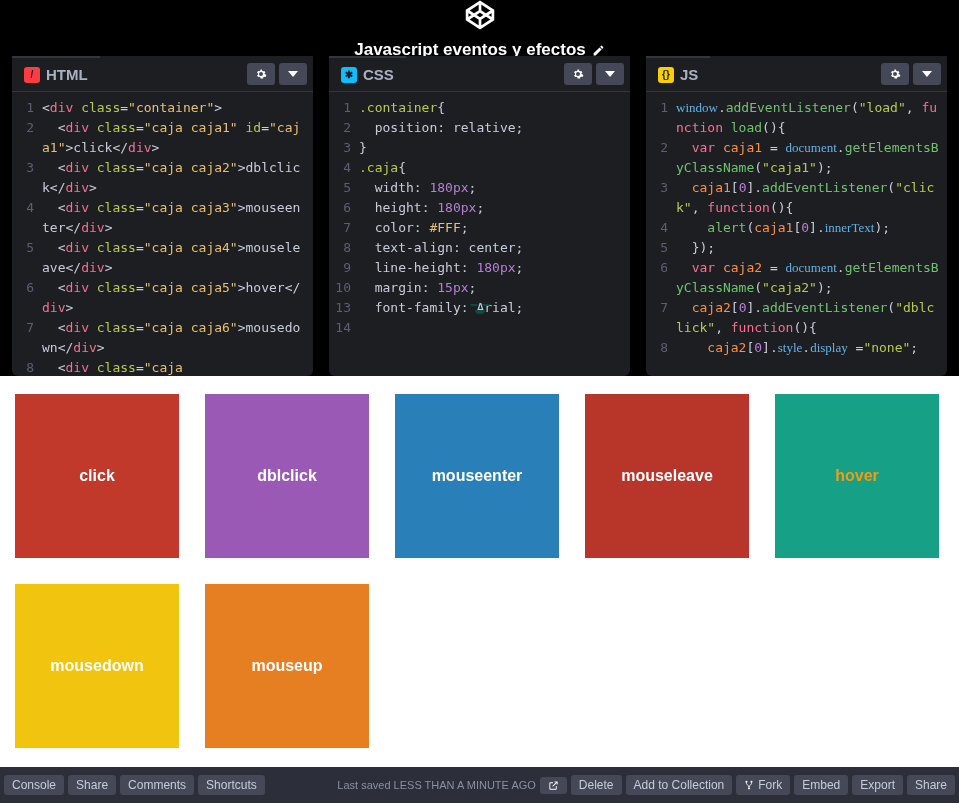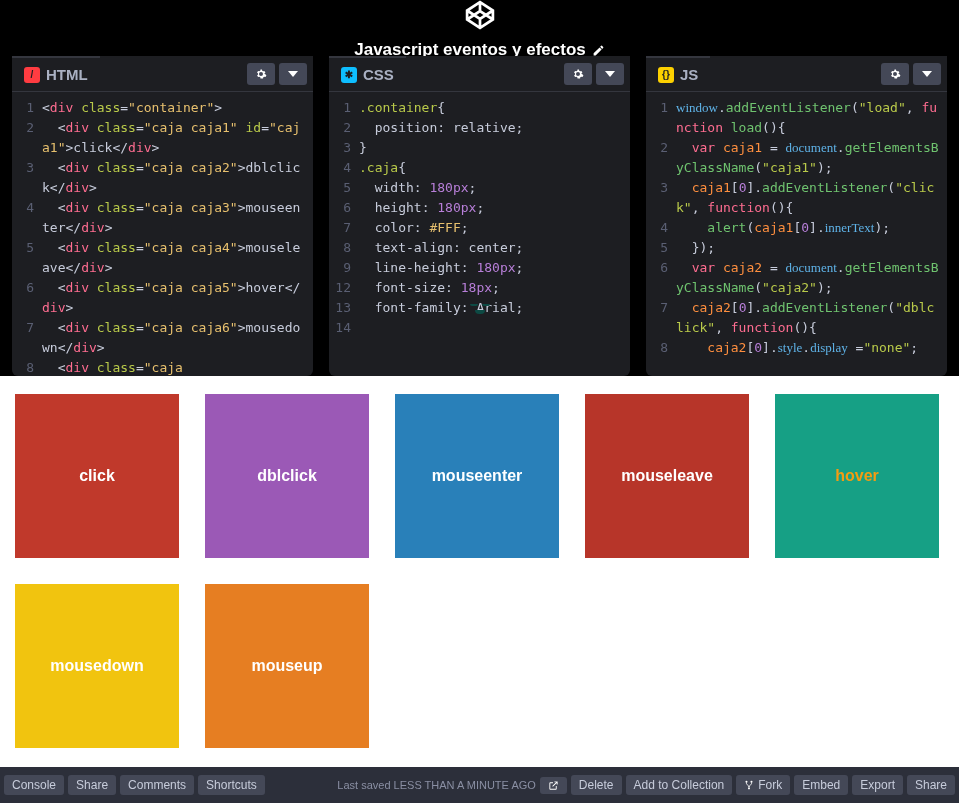--- a/index.html
+++ b/index.html
@@ -236,22 +236,22 @@
         </div>
         <div class="code-line">
           <div class="gutter">8</div>
           <div class="code">  <span class="prop">text-align</span><span class="punct">:</span> center<span class="punct">;</span></div>
         </div>
         <div class="code-line">
           <div class="gutter">9</div>
           <div class="code">  <span class="prop">line-height</span><span class="punct">:</span> <span class="num">180px</span><span class="punct">;</span></div>
         </div>
         <div class="code-line">
-          <div class="gutter">12</div>
-          <div class="code">  <span class="prop">font-size</span><span class="punct">:</span> <span class="num">18px</span><span class="punct">;</span></div>
+          <div class="gutter">10</div>
+          <div class="code">  <span class="prop">margin</span><span class="punct">:</span> <span class="num">15px</span><span class="punct">;</span></div>
         </div>
         <div class="code-line">
           <div class="gutter">13</div>
           <div class="code">  <span class="prop">font-family</span><span class="punct">:</span> Arial<span class="punct">;</span></div>
         </div>
         <div class="code-line">
           <div class="gutter">14</div>
           <div class="code"></div>
         </div>
       </div>

